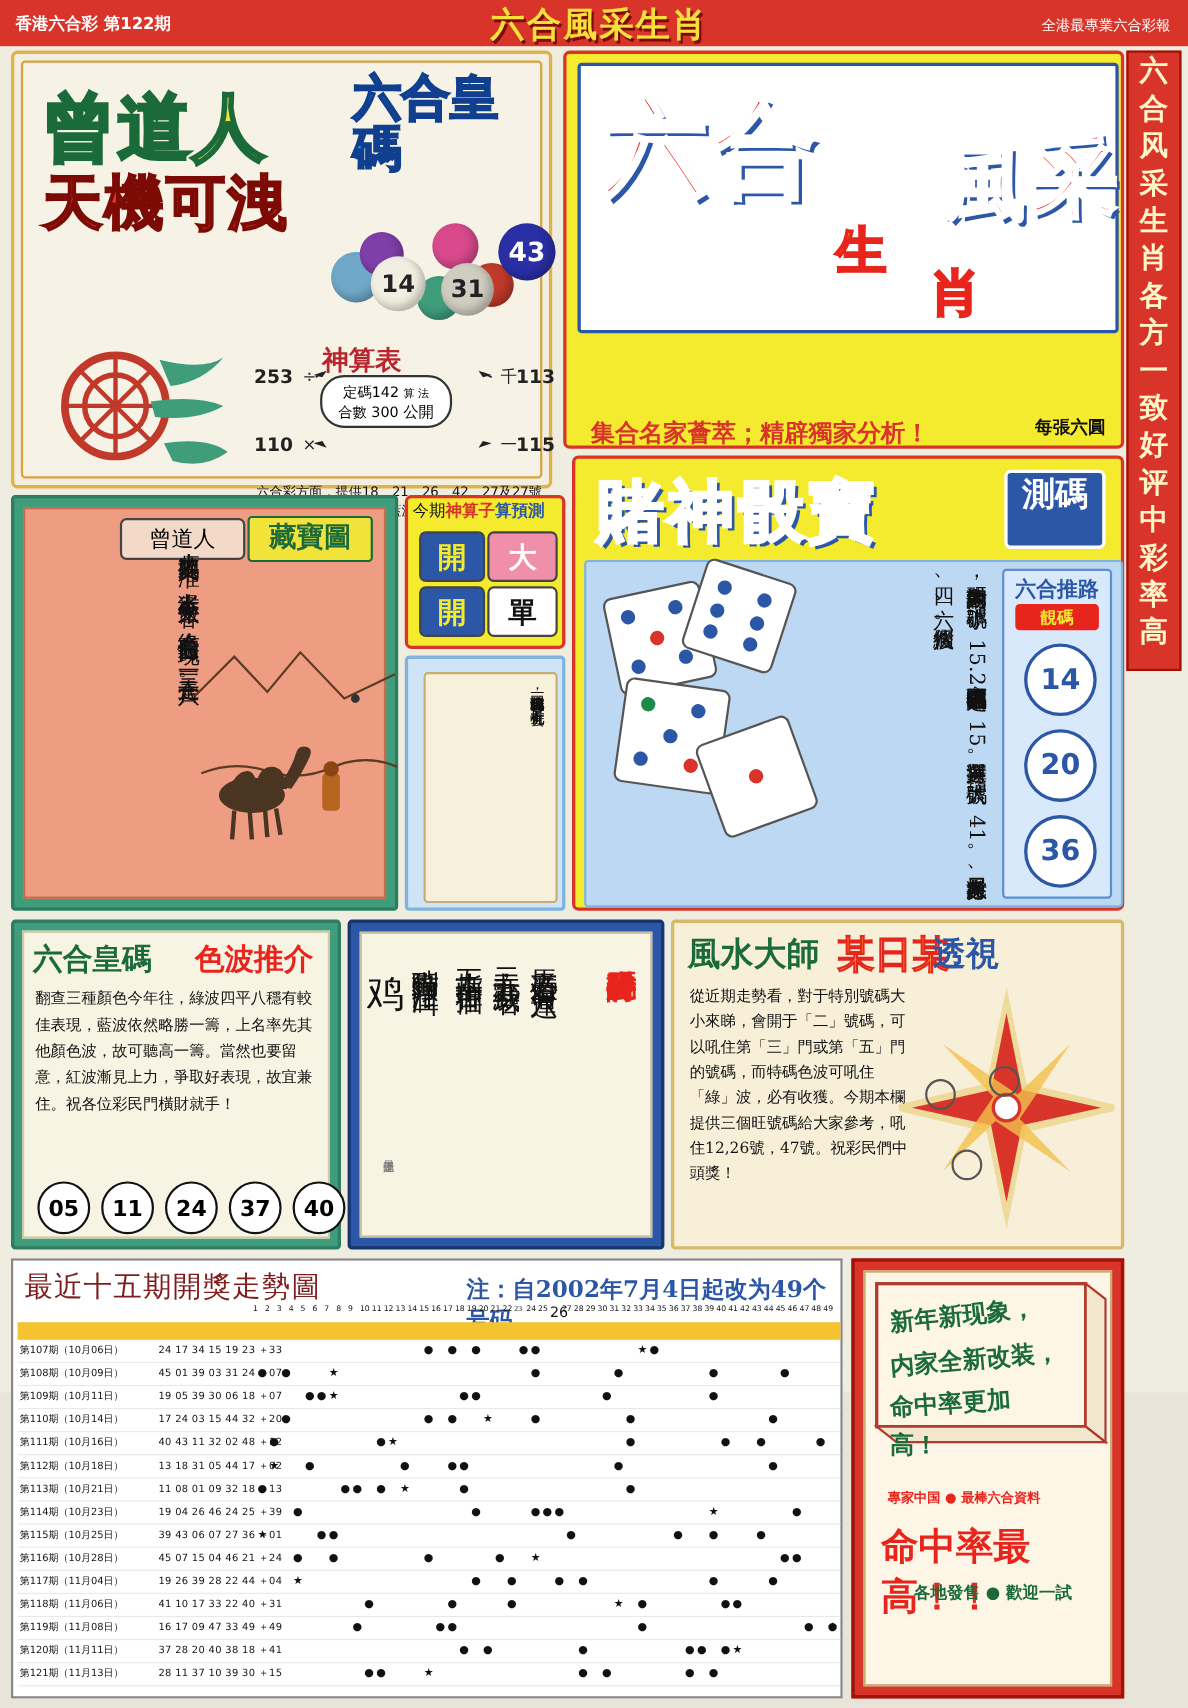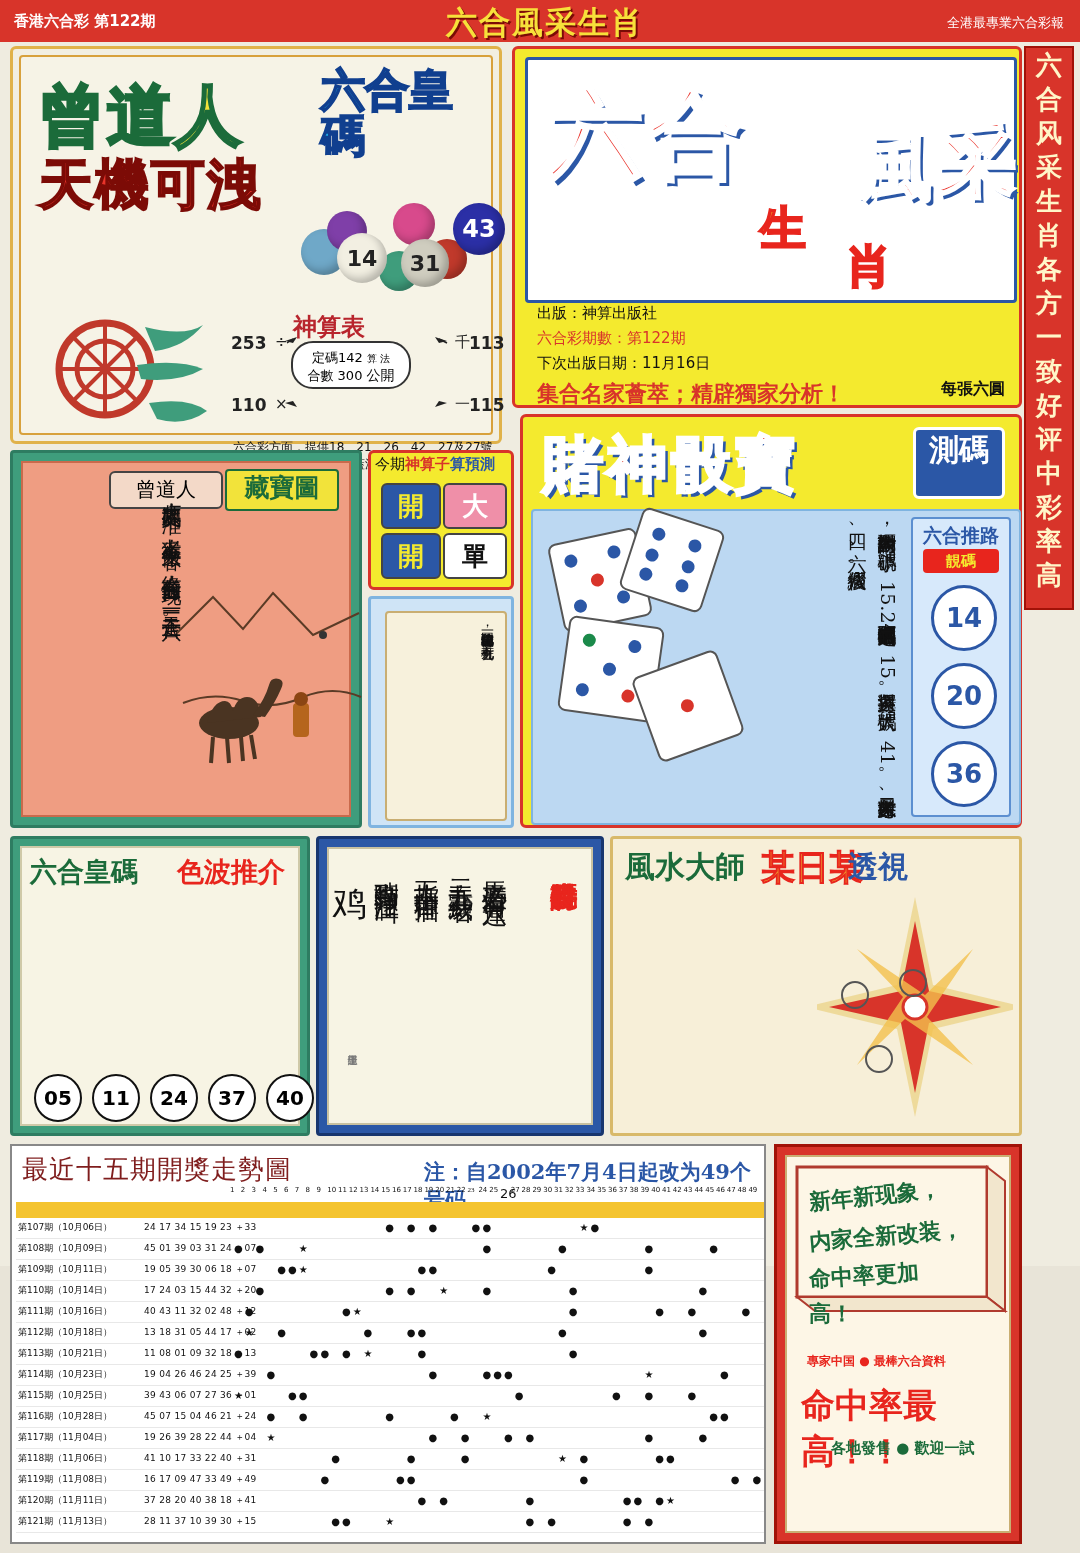--- a/index.html
+++ b/index.html
@@ -213,25 +213,20 @@
   </div>
 
   <div class="panel pB">
     <div class="bigbox">
       <div class="lh1">六合</div>
       <div class="lh2">風</div>
       <div class="lh3">生</div>
       <div class="lh4">肖</div>
       <div style="position:absolute;left:408px;top:48px;font-size:80px;font-weight:bold;color:#e8251d;-webkit-text-stroke:3px #fff;font-family:'DejaVu Serif',serif;text-shadow:4px 4px 0 #2b57a6;">采</div>
     </div>
-    <div class="pubinfo">
-      <div>出版：神算出版社</div>
-      <div class="r">六合彩期數：第122期</div>
-      <div>下次出版日期：11月16日</div>
-    </div>
     <div class="sloganB">集合名家薈萃；精辟獨家分析！</div>
     <div class="priceB">每張六圓</div>
   </div>
 
   <div class="panel pC">
     <div class="in">
       <div class="czr">曾道人</div>
       <div class="cbt">藏寶圖</div>
       <div class="vtextC">大师捉码又不准，老猴今年来做客，终有后悔三四现，三三一走合三八。</div>
       <svg class="camel" viewBox="0 0 190 210">
@@ -304,20 +299,21 @@
         <div class="recball" style="top:144px;">20</div>
         <div class="recball" style="top:222px;">36</div>
       </div>
     </div>
   </div>
 
   <div class="panel pG">
     <div class="in">
       <div class="gT1">六合皇碼</div>
       <div class="gT2">色波推介</div>
+      <div class="gBody">翻查三種顏色今年往，綠波四平八穩有較佳表現，藍波依然略勝一籌，上名率先其他顏色波，故可聽高一籌。當然也要留意，紅波漸見上力，爭取好表現，故宜兼住。祝各位彩民門橫財就手！</div>
       <div class="gNums">
         <div class="n">05</div>
         <div class="n">11</div>
         <div class="n">24</div>
         <div class="n">37</div>
         <div class="n">40</div>
       </div>
     </div>
   </div>
 
@@ -330,20 +326,21 @@
       <div class="poem" style="right:186px;">啃到骨頭汪汪叫，</div>
       <div class="poem" style="right:222px;font-size:34px;">鸡</div>
       <div class="sig">星運隱士</div>
     </div>
   </div>
 
   <div class="panel pI">
     <div class="iT1">風水大師</div>
     <div class="iT3">某日某</div>
     <div class="iT2">透視</div>
+    <div class="iBody">從近期走勢看，對于特別號碼大小來睇，會開于「二」號碼，可以吼住第「三」門或第「五」門的號碼，而特碼色波可吼住「綠」波，必有收獲。今期本欄提供三個旺號碼給大家參考，吼住12,26號，47號。祝彩民們中頭獎！</div>
     <svg class="compass" viewBox="0 0 196 240">
       <g transform="translate(98,120)">
         <path d="M0 -110 L18 -22 L110 0 L18 22 L0 110 L-18 22 L-110 0 L-18 -22 Z" fill="#e8c96a" opacity=".55"></path>
         <path d="M0 -86 L14 -16 L86 0 L14 16 L0 86 L-14 16 L-86 0 L-14 -16 Z" fill="#d8342a"></path>
         <path d="M-58 -58 L10 -12 L58 -58 L12 10 L58 58 L-10 12 L-58 58 L-12 -10 Z" fill="#f2c14e" opacity=".8"></path>
         <circle cx="0" cy="0" r="12" fill="#fff" stroke="#d8342a" stroke-width="3"></circle>
       </g>
       <circle cx="38" cy="108" r="13" fill="none" stroke="#555" stroke-width="2"></circle>
       <circle cx="96" cy="96" r="13" fill="none" stroke="#555" stroke-width="2"></circle>
       <circle cx="62" cy="172" r="13" fill="none" stroke="#555" stroke-width="2"></circle>

